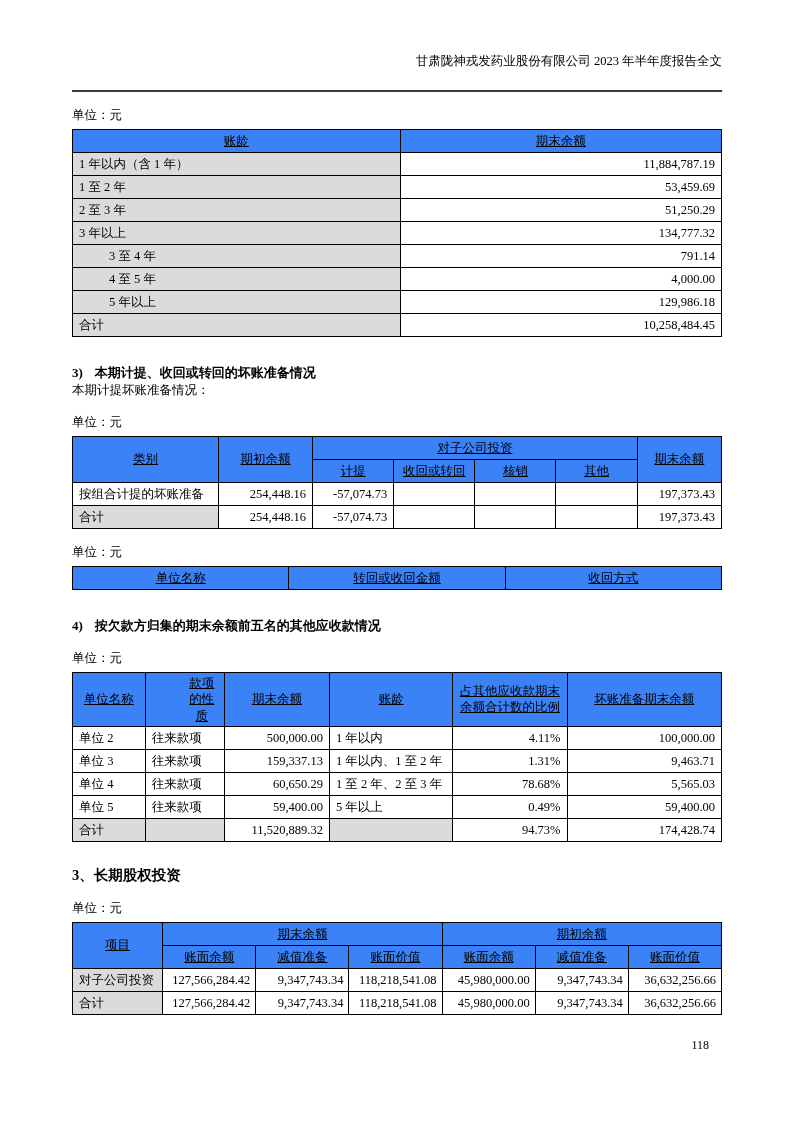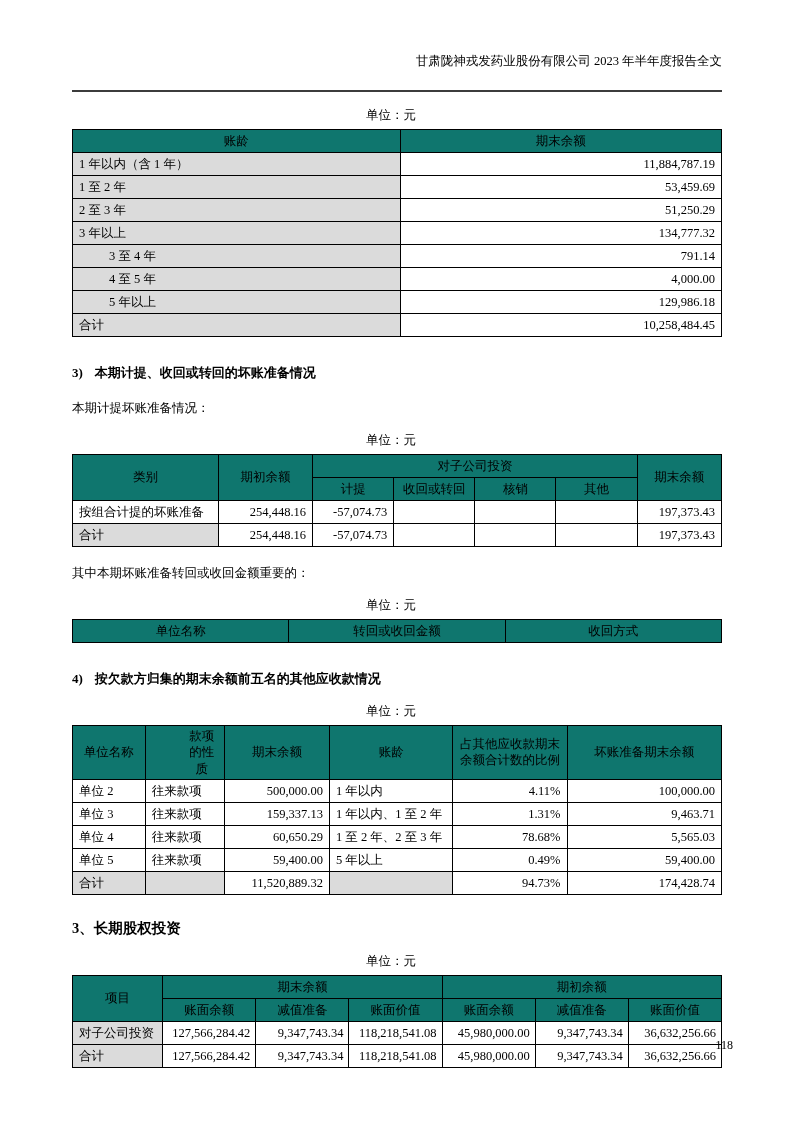--- a/index.html
+++ b/index.html
@@ -16,53 +16,53 @@
 
   .doc-header {
     padding-top: 53px;
     text-align: right;
     font-size: 12.5px;
     border-bottom: 2px solid #3c3c3c;
     padding-bottom: 20px;
   }
 
   .unit-row {
-    text-align: center;
+    text-align: left;
     font-size: 12.5px;
     margin: 15px 12px 5px 0;
   }
 
   table {
     width: 100%;
     border-collapse: collapse;
     table-layout: fixed;
   }
   td, th {
     border: 1px solid #000;
     font-size: 12.5px;
     font-weight: normal;
     padding: 2px 6px;
     height: 23px;
     line-height: 1.3;
     vertical-align: middle;
     word-break: break-all;
   }
   .shaded { background: #dbdbdb; }
-  .hdr { background: #0f766e; text-align: center; }
+  .hdr { background: #3b82f6; text-align: center; text-decoration: underline; }
   .num { text-align: right; }
   .lbl { text-align: left; }
   .indent { padding-left: 36px; }
 
   .sec-heading {
     font-weight: bold;
     font-size: 13px;
     margin-top: 27px;
   }
   .sec-heading .h-num { margin-right: 12px; }
-  .para { margin-top: 18px; font-size: 12.5px; }
+  .para { font-size: 12.5px; }
   .big-heading { font-weight: bold; font-size: 14.5px; margin-top: 24px; }
 
   
   .t1 .c-label { width: 50.5%; }
   .t1 .c-value { width: 49.5%; }
 
   .t2 .c-cat { width: 22.5%; }
   .t2 .c-open { width: 14.5%; }
   .t2 .c-accr { width: 13.5%; }
   .t2 .c-recov { width: 14%; }
@@ -79,21 +79,21 @@
   .t4 .c-ratio { width: 17.6%; }
   .t4 .c-bad { width: 23.8%; }
 
   .t5 .c-item { width: 13.9%; }
   .t5 .c-v { width: 14.35%; }
   .t5 td.num { padding: 2px 5px; }
 
   .page-num {
     position: absolute;
     top: 1038px;
-    right: 60px;
+    right: 84px;
     font-size: 12px;
   }
 </style>
 </head>
 <body>
 
 <div class="content">
 
   <div class="doc-header">
     <span>甘肃陇神戎发药业股份有限公司 2023 年半年度报告全文</span>
@@ -178,21 +178,20 @@
         <td class="num">254,448.16</td>
         <td class="num">-57,074.73</td>
         <td class="num"></td>
         <td class="num"></td>
         <td class="num"></td>
         <td class="num">197,373.43</td>
       </tr>
     </tbody>
   </table>
 
-  <div class="para">其中本期坏账准备转回或收回金额重要的：</div>
 
   <div class="unit-row">单位：元</div>
 
   <table class="t3">
     <tbody>
       <tr>
         <td class="hdr">单位名称</td>
         <td class="hdr">转回或收回金额</td>
         <td class="hdr">收回方式</td>
       </tr>

